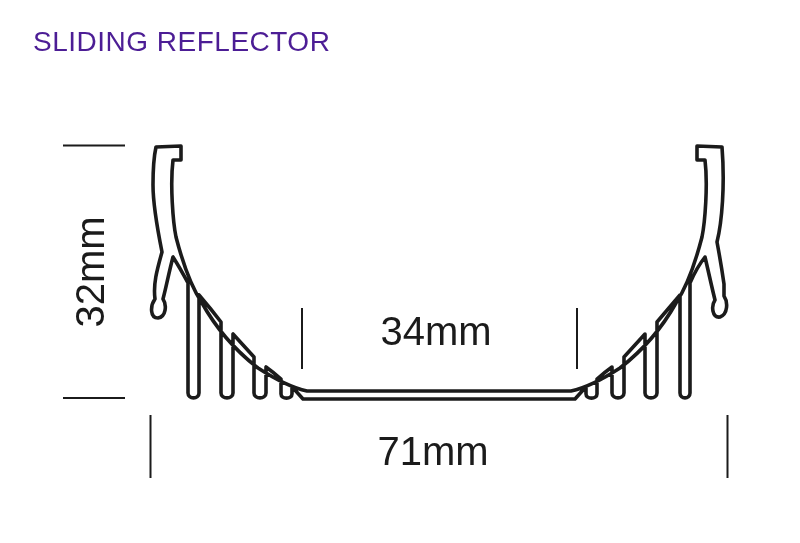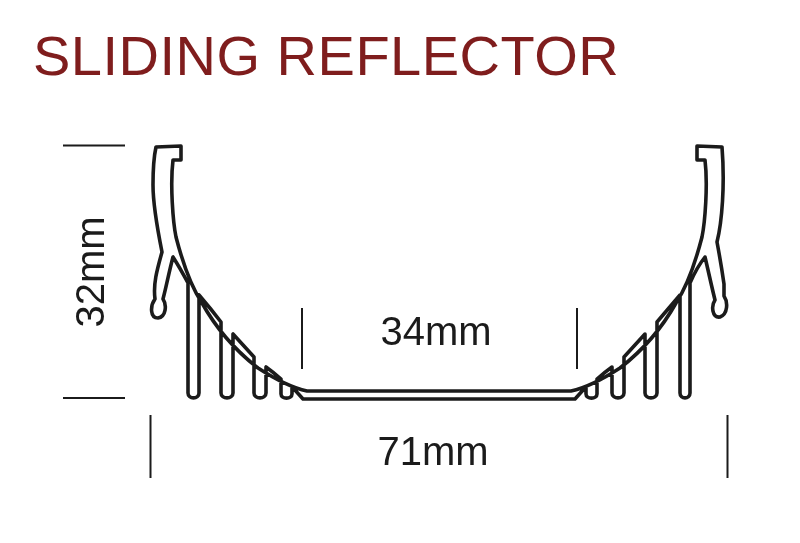--- a/index.html
+++ b/index.html
@@ -15,24 +15,24 @@
     overflow: hidden;
     font-family: "Liberation Sans", "DejaVu Sans", sans-serif;
   }
   .title {
     position: absolute;
     left: 33px;
     top: 28px;
     margin: 0;
     font-family: "Liberation Sans", "DejaVu Sans", sans-serif;
     font-weight: 400;
-    font-size: 56px;
+    font-size: 28px;
     line-height: 1;
     letter-spacing: 0.5px;
-    color: #7f1d1d;
+    color: #4c1d95;
     white-space: nowrap;
   }
   .drawing {
     position: absolute;
     left: 0;
     top: 0;
     width: 800px;
     height: 543px;
   }
   .profile {

